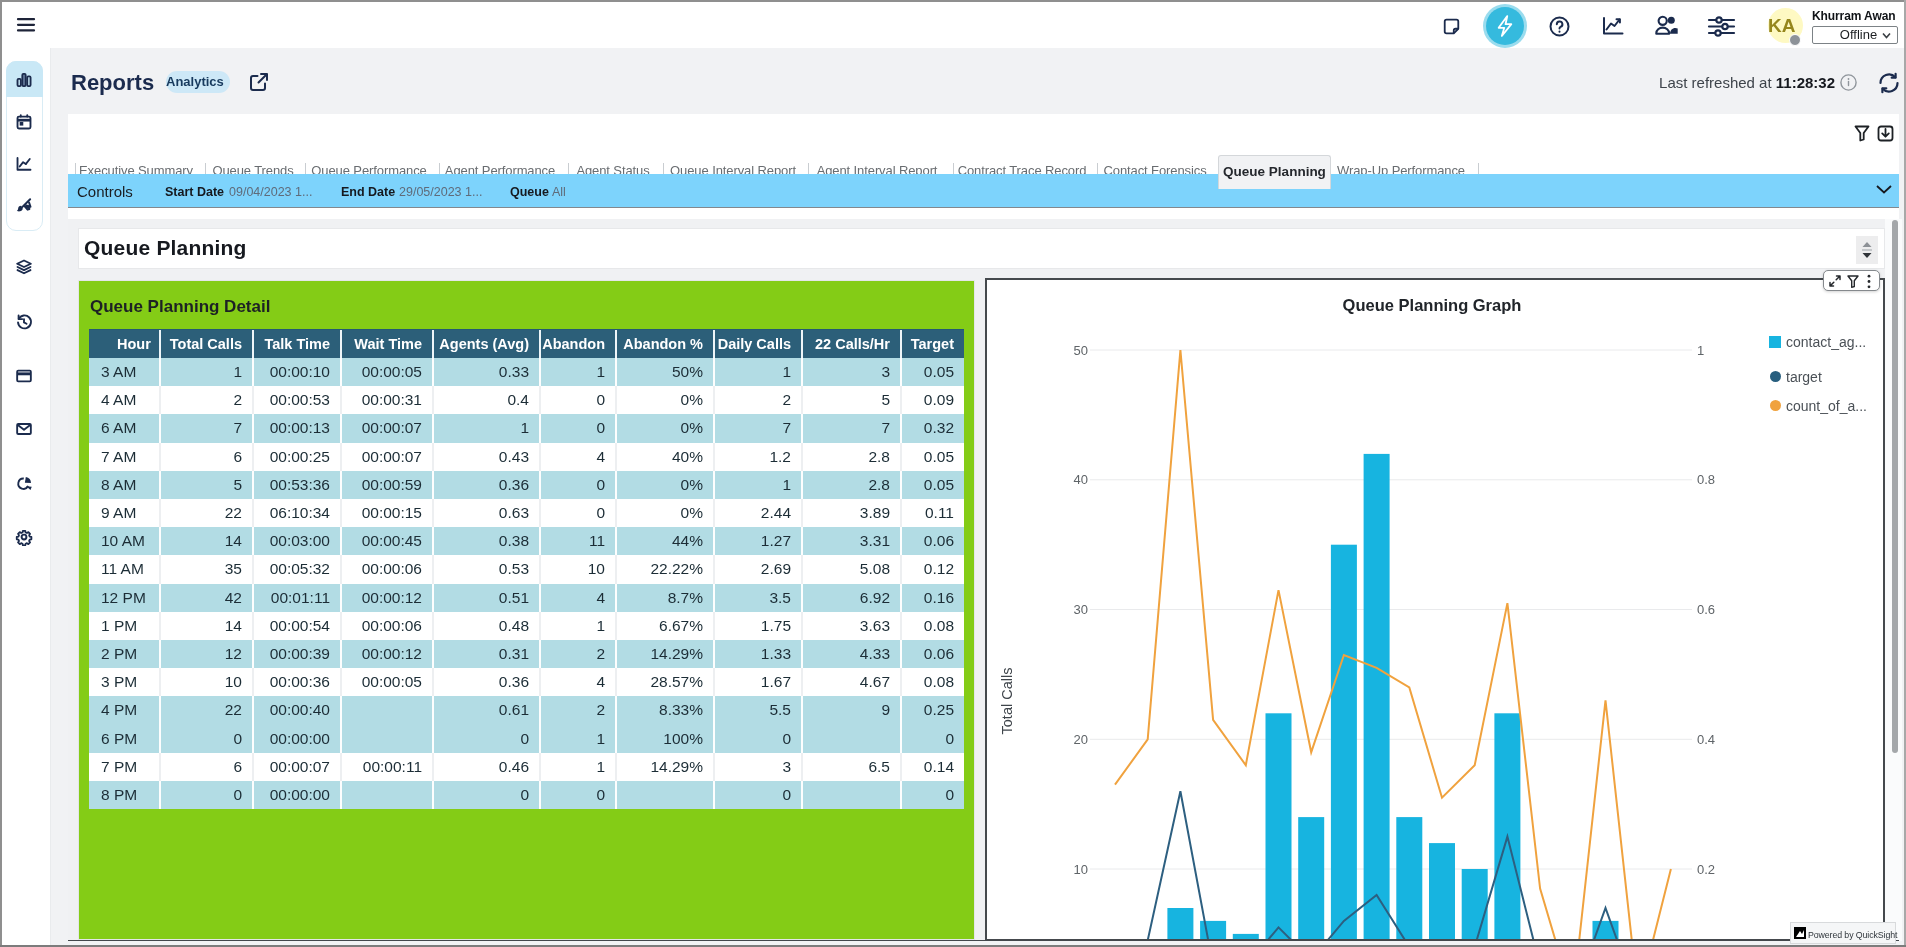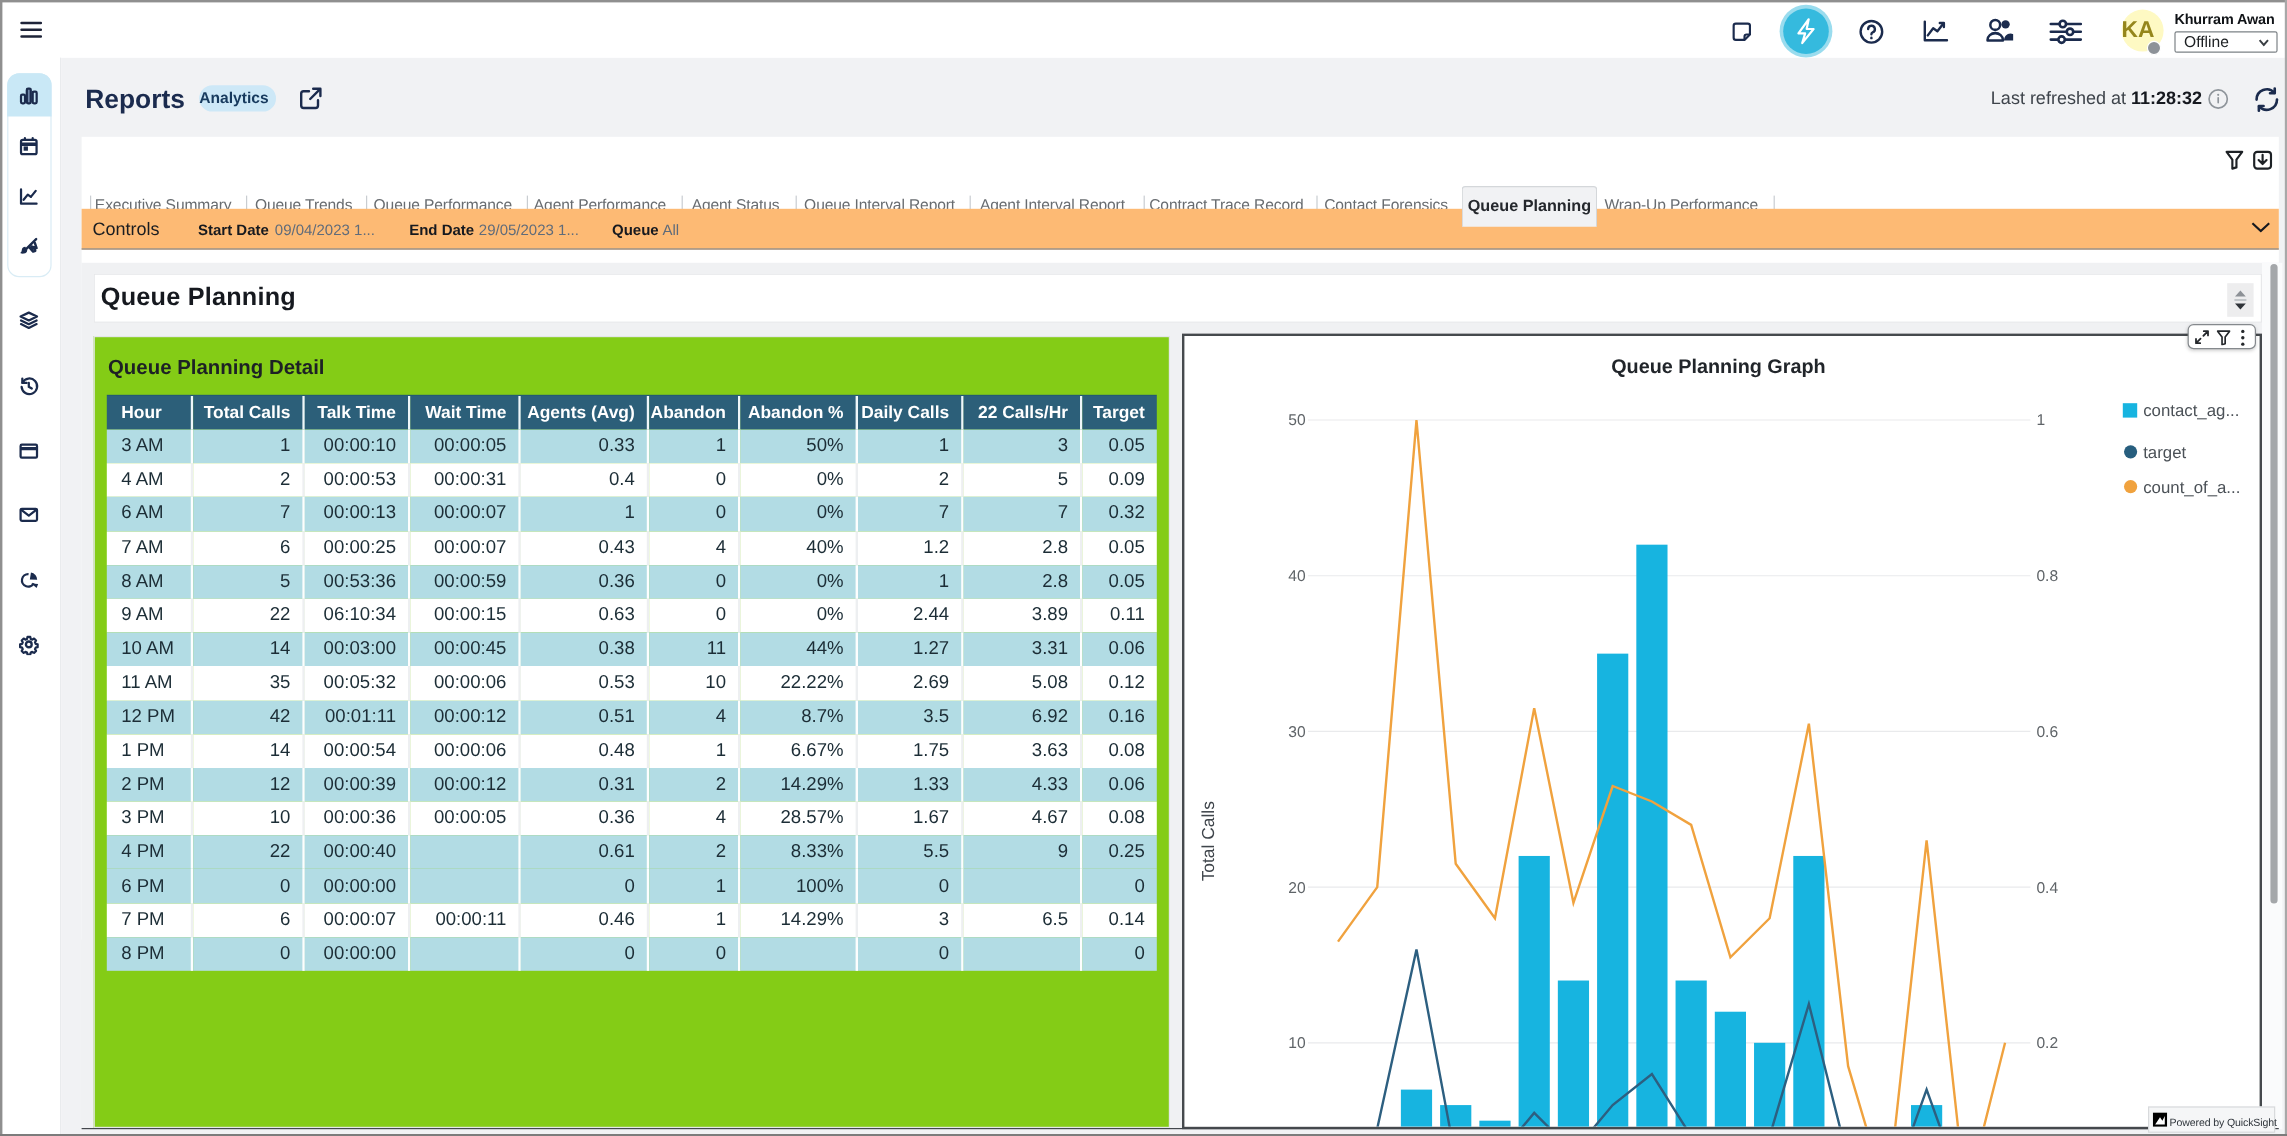--- a/index.html
+++ b/index.html
@@ -12,32 +12,32 @@
   #f-right{left:1904px;top:0;width:2px;height:947px;background:#a8a8a8;z-index:99;}
   #f-bottom{left:0;top:945px;width:1906px;height:2px;background:#7c7c7c;z-index:99;}
   
   #topbar{left:2px;top:2px;width:1902px;height:46px;background:#fff;z-index:5;}
   
   #sidebar{left:2px;top:48px;width:49px;height:897px;background:#fff;border-right:1px solid #e9ebed;z-index:5;}
   
   #main{left:51px;top:48px;width:1853px;height:897px;background:#f1f2f4;}
   
   #card{left:17px;top:66px;width:1831px;height:669px;background:#fff;}
-  #controls{left:0;top:60px;width:1831px;height:34px;background:#fdba74;border-bottom:1px solid #83888e;}
+  #controls{left:0;top:60px;width:1831px;height:34px;background:#7dd3fc;border-bottom:1px solid #83888e;}
   #embed{left:0;top:105px;width:1831px;height:722px;background:#f0f1f3;}
   #headingbar{left:10px;top:9px;width:1807px;height:41px;background:#fff;border:1px solid #e7e8ea;}
   #detailcard{left:10px;top:61px;width:897px;height:660px;background:#84cc16;border:1px solid #e4e6e8;}
   #graphcard{left:917px;top:59px;width:900px;height:663px;background:#fff;border:2px solid #45494d;overflow:hidden;}
   .tabs{position:absolute;left:0;top:41px;width:1831px;height:30px;}
   .tab{position:absolute;top:8px;transform:translateX(-50%);font-size:13px;letter-spacing:-0.1px;white-space:nowrap;color:#686c70;white-space:nowrap;}
   .tsep{position:absolute;top:8px;width:1px;height:15px;background:#c9cdd1;}
   #activetab{left:1150px;top:41px;width:113px;height:34px;background:#f1f2f4;border:1px solid #d4d7da;border-bottom:none;border-radius:3px 3px 0 0;font-size:13.5px;font-weight:bold;color:#25282d;text-align:center;line-height:32px;z-index:2;}
   table{border-collapse:separate;border-spacing:0;table-layout:fixed;width:875px;font-family:"Liberation Sans",sans-serif;}
   th{background:#2c5f79;color:#fff;white-space:nowrap;font-size:14.5px;font-weight:bold;height:28px;text-align:right;padding:0 10px 0 0;border-right:2px solid #eef6f9;}
-  th:first-child{text-align:left;padding-left:12px;}
+  th:first-child{text-align:left;padding-left:28px;}
   th:last-child{border-right:none;}
   td{font-size:15.5px;color:#1c2d36;height:28.2px;text-align:right;padding:0 10px 0 0;overflow:hidden;white-space:nowrap;}
   td:first-child{text-align:left;padding-left:12px;}
   tr.b td{background:#b2dce4;border-right:2px solid #fdfefe;}
   tr.w td{background:#fff;border-right:2px solid #edeff1;}
   tr.b td:last-child, tr.w td:last-child{border-right:none;}
 </style>
 </head>
 <body>
 <div class="abs" id="topbar">
@@ -71,21 +71,21 @@
     </svg>
   <svg class="abs" style="left:1705px;top:13px" width="29" height="23" viewBox="0 0 29 23" fill="none" stroke="#1b2b4d" stroke-width="2.2" stroke-linecap="round">
       <path d="M2 5 h25 M2 11.5 h25 M2 18 h25"></path>
       <circle cx="12" cy="5" r="2.7" fill="#fff"></circle>
       <circle cx="18" cy="11.5" r="2.7" fill="#fff"></circle>
       <circle cx="11" cy="18" r="2.7" fill="#fff"></circle>
     </svg>
   <div class="abs" style="left:1766px;top:6px;width:35px;height:35px;border-radius:50%;background:#fef9c3;color:#95861c;font-size:19px;font-weight:bold;text-align:left;line-height:35px;">KA</div>
   <div class="abs" style="left:1787px;top:32px;width:12px;height:12px;border-radius:50%;background:#8d9298;border:1.5px solid #fff;"></div>
   <div class="abs" style="left:1810px;top:7px;font-size:12px;font-weight:bold;color:#101317;white-space:nowrap;letter-spacing:-0.1px;">Khurram Awan</div>
-  <div class="abs" style="left:1810px;top:24px;width:86px;height:18px;border:1px solid #7c8286;border-radius:2px;background:#fff;font-size:13px;color:#1c1f22;line-height:16px;padding-left:7px;">Offline<svg class="abs" style="right:6px;top:5px" width="9" height="7" viewBox="0 0 9 7" fill="none" stroke="#3a3f44" stroke-width="1.6">
+  <div class="abs" style="left:1810px;top:24px;width:86px;height:18px;border:1px solid #7c8286;border-radius:2px;background:#fff;font-size:13px;color:#1c1f22;line-height:16px;padding-left:7px;text-align:center;">Offline<svg class="abs" style="right:6px;top:5px" width="9" height="7" viewBox="0 0 9 7" fill="none" stroke="#3a3f44" stroke-width="1.6">
         <path d="M1 1.5 l3.5 4 L8 1.5"></path>
       </svg></div>
 </div>
 <div class="abs" id="sidebar">
   <div class="abs" style="left:4px;top:13px;width:37px;height:170px;border:1px solid #d9ecf5;border-radius:10px;"></div>
   <div class="abs" style="left:4px;top:13px;width:37px;height:36px;background:#c9e8f6;border-radius:10px 10px 0 0;"></div>
 
   <svg class="abs" style="left:13px;top:23px" width="18" height="18" viewBox="0 0 25 25" fill="none" stroke="#1b2b4d" stroke-width="2.6" stroke-linejoin="round">
       <rect x="3.5" y="11" width="4.6" height="10" rx="1.5"></rect>
       <rect x="10.2" y="4" width="4.6" height="17" rx="1.5" fill="#7187a8"></rect>

